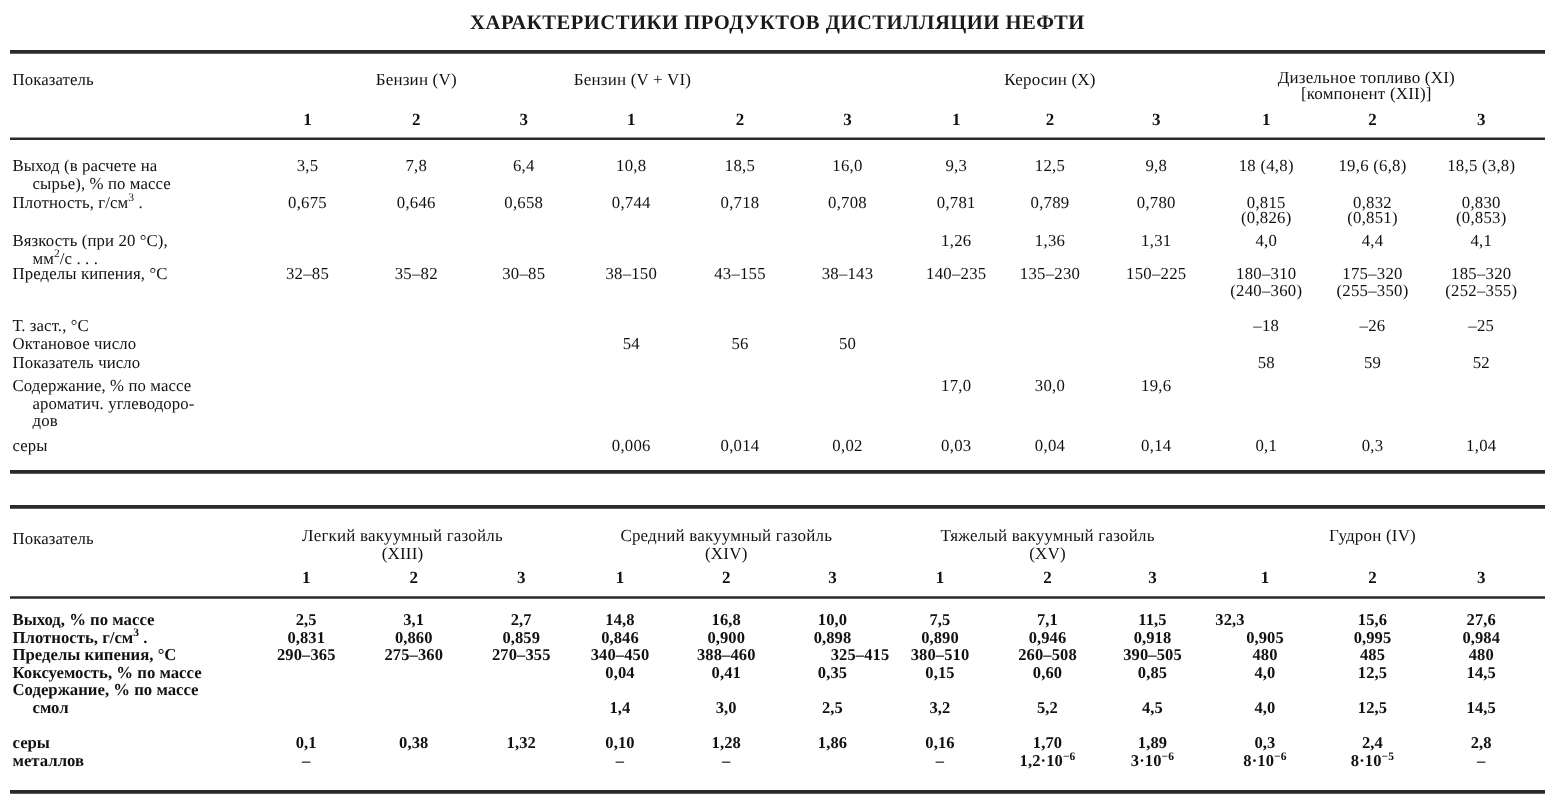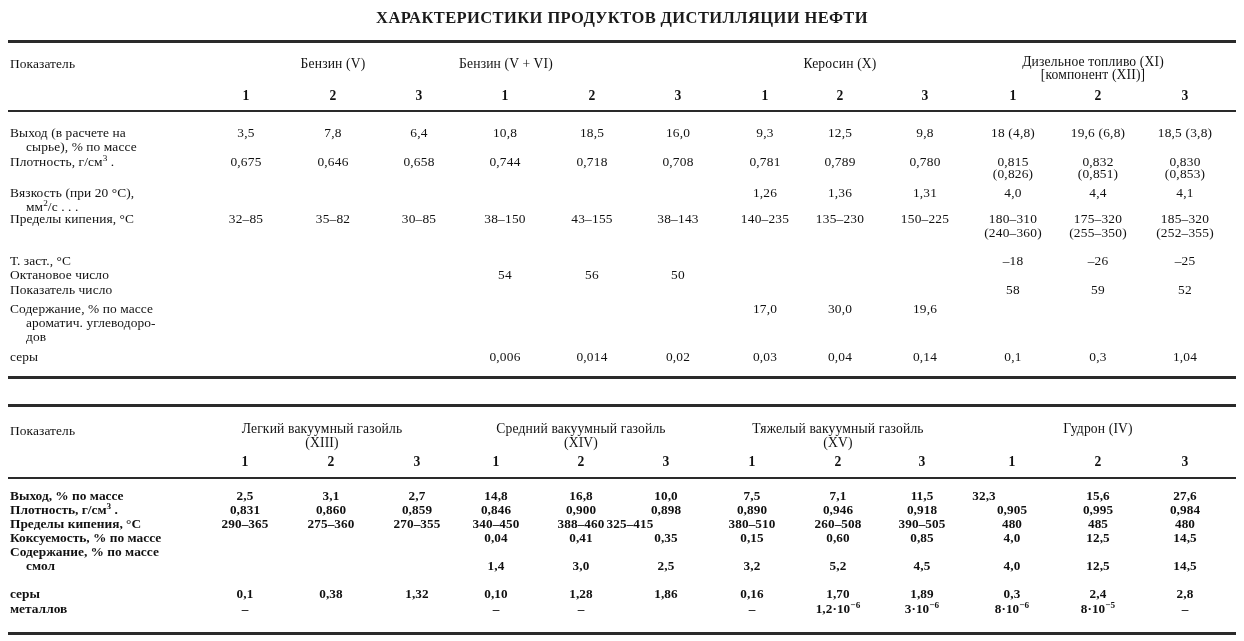--- a/index.html
+++ b/index.html
@@ -260,21 +260,21 @@
       <div class="t t2num ctr" style="left: 922px; top: 503px;">0,918</div>
       <div class="t t2num ctr" style="left: 1012px; top: 503px;">0,905</div>
       <div class="t t2num ctr" style="left: 1098px; top: 503px;">0,995</div>
       <div class="t t2num ctr" style="left: 1185px; top: 503px;">0,984</div>
       <div class="t t2lbl" style="left: 10px; top: 517px;">Пределы кипения, °С</div>
       <div class="t t2num ctr" style="left: 245px; top: 517px;">290–365</div>
       <div class="t t2num ctr" style="left: 331px; top: 517px;">275–360</div>
       <div class="t t2num ctr" style="left: 417px; top: 517px;">270–355</div>
       <div class="t t2num ctr" style="left: 496px; top: 517px;">340–450</div>
       <div class="t t2num ctr" style="left: 581px; top: 517px;">388–460</div>
-      <div class="t t2num ctr" style="left: 630px; top: 517px;">325–415</div>
+      <div class="t t2num ctr" style="left: 688px; top: 517px;">325–415</div>
       <div class="t t2num ctr" style="left: 752px; top: 517px;">380–510</div>
       <div class="t t2num ctr" style="left: 838px; top: 517px;">260–508</div>
       <div class="t t2num ctr" style="left: 922px; top: 517px;">390–505</div>
       <div class="t t2num ctr" style="left: 1012px; top: 517px;">480</div>
       <div class="t t2num ctr" style="left: 1098px; top: 517px;">485</div>
       <div class="t t2num ctr" style="left: 1185px; top: 517px;">480</div>
       <div class="t t2lbl" style="left: 10px; top: 531px;">Коксуемость, % по массе</div>
       <div class="t t2num ctr" style="left: 496px; top: 531px;">0,04</div>
       <div class="t t2num ctr" style="left: 581px; top: 531px;">0,41</div>
       <div class="t t2num ctr" style="left: 666px; top: 531px;">0,35</div>

